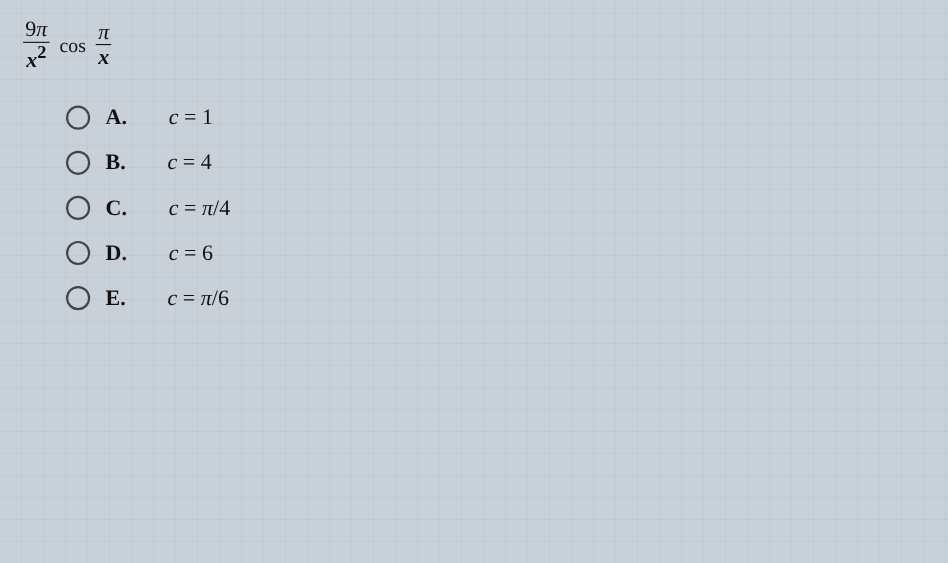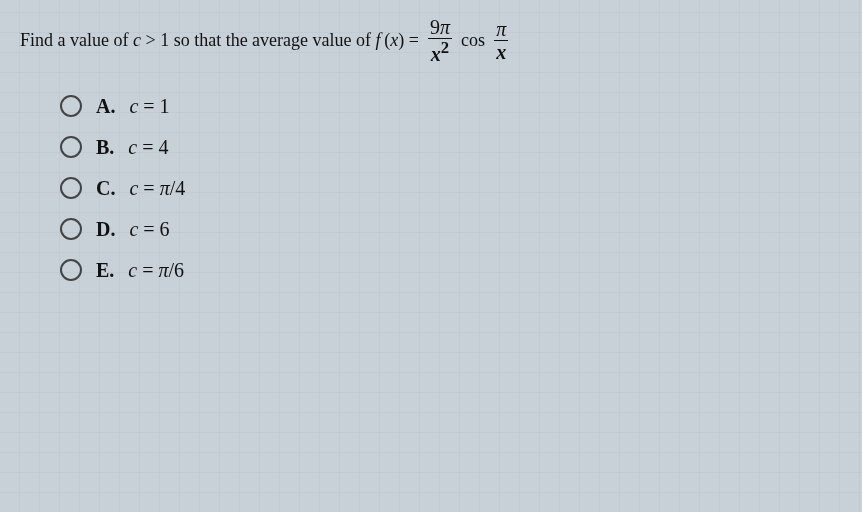--- a/index.html
+++ b/index.html
@@ -88,28 +88,28 @@
       cursor: pointer;
     }
 
     .option-label {
       font-weight: bold;
       font-size: 20px;
     }
 
     .option-value {
       font-size: 20px;
+      margin-left: 24px;
     }
   </style>
 </head>
 <body>
 
 <div>
   <div class="question-text">
-    <span>Find a value of <i>c</i> &gt; 1 so that the average value of <i>f</i> (<i>x</i>) = </span>
     <span class="fraction">
       <span class="numer">9<i>π</i></span>
       <span class="denom"><i>x</i><sup>2</sup></span>
     </span>
     <span> cos </span>
     <span class="fraction">
       <span class="numer"><i>π</i></span>
       <span class="denom"><i>x</i></span>
     </span>
   </div>

